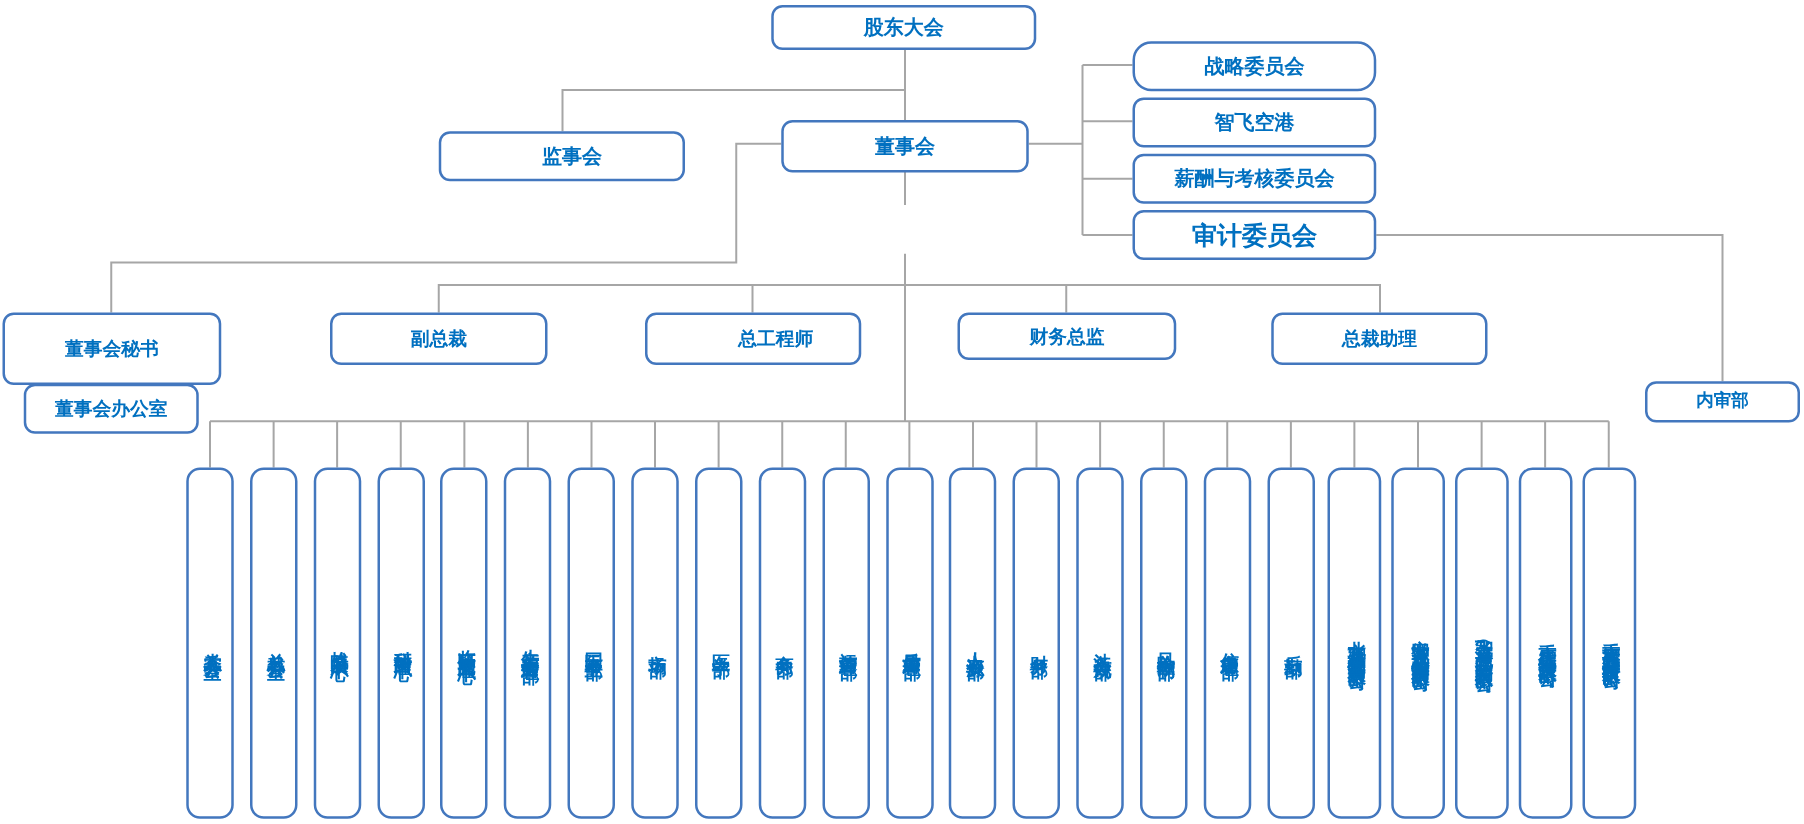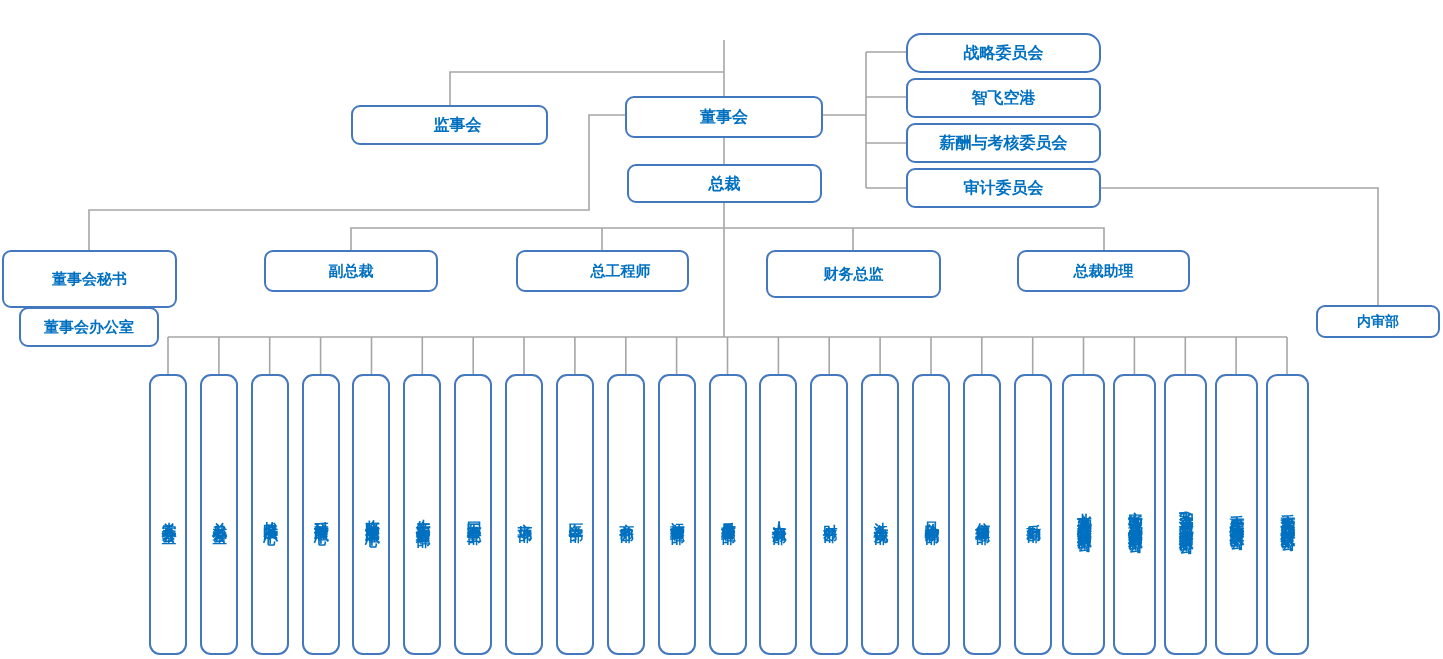--- a/index.html
+++ b/index.html
@@ -64,41 +64,41 @@
 
     <path d="M724,203 V337"></path>
 
     <path d="M351,250 V228 H1104 V250 M602,228 V250 M853,228 V250"></path>
 
     <path d="M168,337 H1287"></path>
 
     <path id="bottom-drops" d="M168.0,337 V374 M218.9,337 V374 M269.7,337 V374 M320.6,337 V374 M371.5,337 V374 M422.3,337 V374 M473.2,337 V374 M524.0,337 V374 M574.9,337 V374 M625.8,337 V374 M676.6,337 V374 M727.5,337 V374 M778.4,337 V374 M829.2,337 V374 M880.1,337 V374 M931.0,337 V374 M981.8,337 V374 M1032.7,337 V374 M1083.5,337 V374 M1134.4,337 V374 M1185.3,337 V374 M1236.1,337 V374 M1287.0,337 V374"></path>
   </svg>
 
+  <div class="node big" style="left:617px;top:4px;width:212px;height:36px;">股东大会</div>
 
   <div class="node big" style="left:351px;top:105px;width:197px;height:40px;padding-left:16px;">监事会</div>
 
   <div class="node big" style="left:625px;top:96px;width:198px;height:42px;">董事会</div>
 
-  <div class="node big" style="left:627px;top:164px;width:195px;height:39px;">总裁</div>
 
   <div class="node" style="left:2px;top:250px;width:175px;height:58px;">董事会秘书</div>
 
   <div class="node" style="left:19px;top:307px;width:140px;height:40px;">董事会办公室</div>
 
   <div class="node" style="left:1316px;top:305px;width:124px;height:33px;font-size:14px;">内审部</div>
 
   <div id="generated">
       <div class="node" style="left: 906px; top: 33px; width: 195px; height: 40px; font-size: 16px; border-radius: 15px;">战略委员会</div>
       <div class="node" style="left: 906px; top: 78px; width: 195px; height: 40px; font-size: 16px;">智飞空港</div>
       <div class="node" style="left: 906px; top: 123px; width: 195px; height: 40px; font-size: 16px;">薪酬与考核委员会</div>
-      <div class="node" style="left: 906px; top: 168px; width: 195px; height: 40px; font-size: 16px;">审计委员会</div>
+      <div class="node" style="left: 906px; top: 168px; width: 195px; height: 40px; font-size: 20px;">审计委员会</div>
       <div class="node" style="left: 264px; top: 250px; width: 174px; height: 42px;">副总裁</div>
       <div class="node" style="left: 516px; top: 250px; width: 173px; height: 42px; padding-left: 36px;">总工程师</div>
-      <div class="node" style="left: 766px; top: 250px; width: 175px; height: 48px;">财务总监</div>
+      <div class="node" style="left: 766px; top: 250px; width: 175px; height: 38px;">财务总监</div>
       <div class="node" style="left: 1017px; top: 250px; width: 173px; height: 42px;">总裁助理</div>
       <div class="node vnode" style="left: 149px; top: 374px; width: 38px; height: 281px;">党委办公室</div>
       <div class="node vnode" style="left: 199.864px; top: 374px; width: 38px; height: 281px;">总裁办公室</div>
       <div class="node vnode" style="left: 250.727px; top: 374px; width: 38px; height: 281px;">战略发展中心</div>
       <div class="node vnode" style="left: 301.591px; top: 374px; width: 38px; height: 281px;">科研管理中心</div>
       <div class="node vnode" style="left: 352.455px; top: 374px; width: 38px; height: 281px;">临床研究管理中心</div>
       <div class="node vnode" style="left: 403.318px; top: 374px; width: 38px; height: 281px;">生产与安全管理部</div>
       <div class="node vnode" style="left: 454.182px; top: 374px; width: 38px; height: 281px;">国际事业部</div>
       <div class="node vnode" style="left: 505.045px; top: 374px; width: 38px; height: 281px;">市场部</div>
       <div class="node vnode" style="left: 555.909px; top: 374px; width: 38px; height: 281px;">医学部</div>

